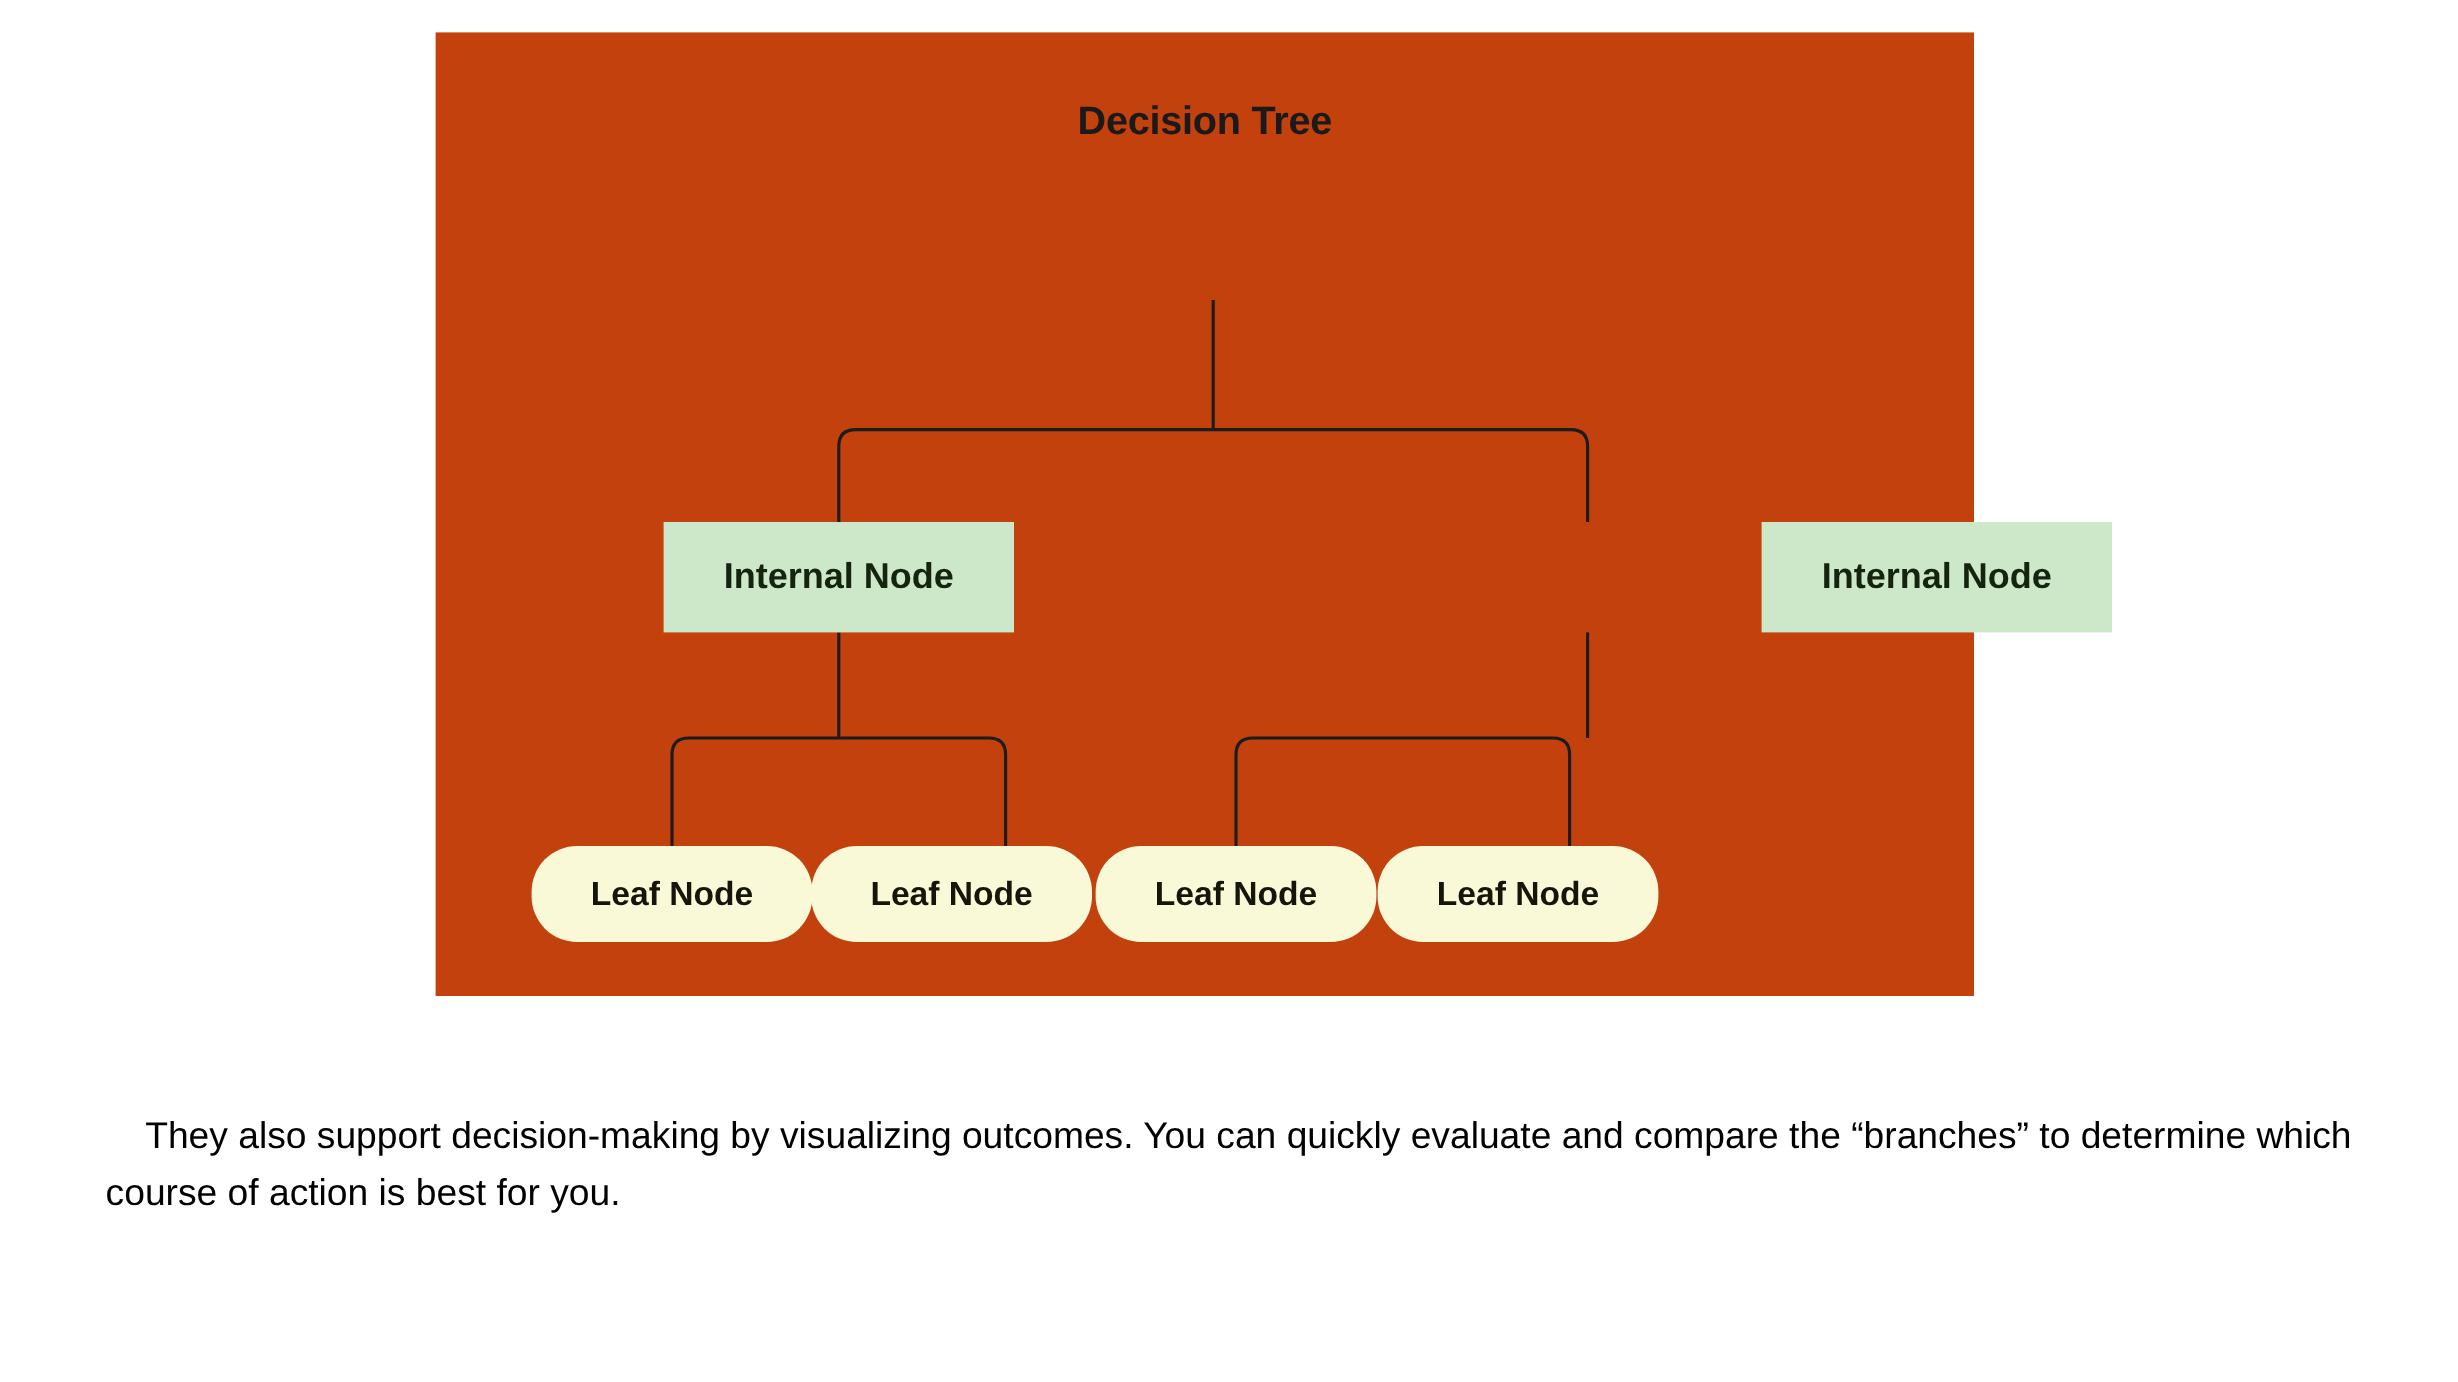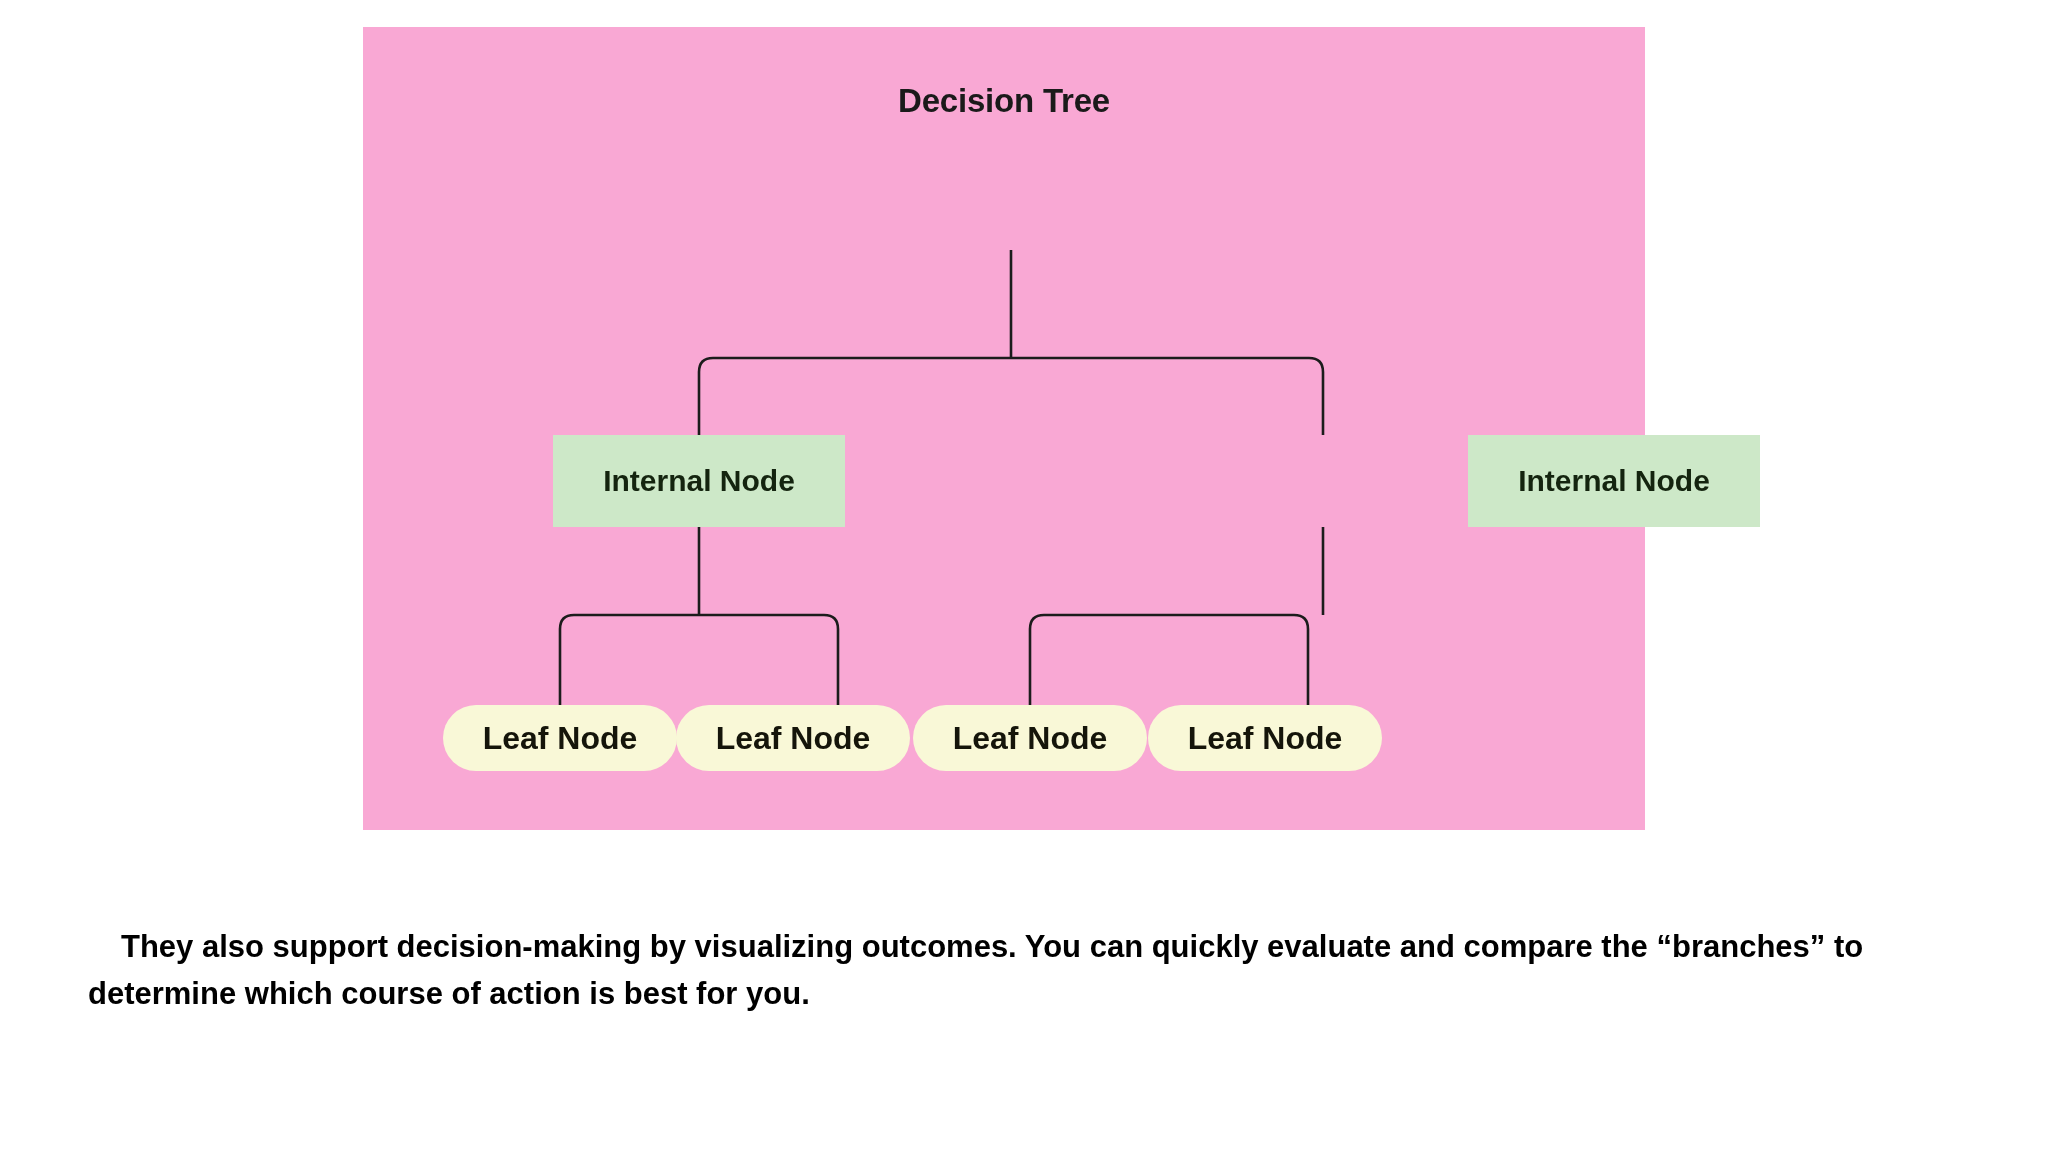--- a/index.html
+++ b/index.html
@@ -15,21 +15,21 @@
     position: relative;
   }
 
   
   #figure-panel {
     position: absolute;
     left: 363px;
     top: 27px;
     width: 1282px;
     height: 803px;
-    background: #f9a8d4;
+    background: #c2410c;
   }
 
   #diagram-title {
     position: absolute;
     left: 0;
     top: 55px;
     width: 100%;
     text-align: center;
     font-size: 33px;
     font-weight: bold;
@@ -76,44 +76,43 @@
     top: 408px;
     width: 292px;
     height: 92px;
   }
   .node-internal.left  { left: 190px; }
   .node-internal.right { left: 1105px; }
 
   .node-leaf {
     background: #f9f8d7;
     color: #15150a;
-    font-size: 32px;
+    font-size: 28px;
     border-radius: 38px;
     top: 678px;
     width: 234px;
-    height: 66px;
+    height: 80px;
   }
   .node-leaf.p1 { left: 80px; }
   .node-leaf.p2 { left: 313px; }
   .node-leaf.p3 { left: 550px; }
   .node-leaf.p4 { left: 785px; }
 
   
   #caption {
     position: absolute;
     left: 88px;
     top: 892px;
     width: 1880px;
     font-family: "Liberation Sans", sans-serif;
     font-size: 31px;
     line-height: 47px;
     color: #000000;
     text-indent: 33px;
     text-align: left;
-    font-weight: bold;
   }
 </style>
 </head>
 <body>
 
 <div id="figure-panel">
 
   <div id="diagram-title">Decision Tree</div>
 
   <svg id="connector-layer" viewBox="0 0 1282 803" xmlns="http://www.w3.org/2000/svg">

